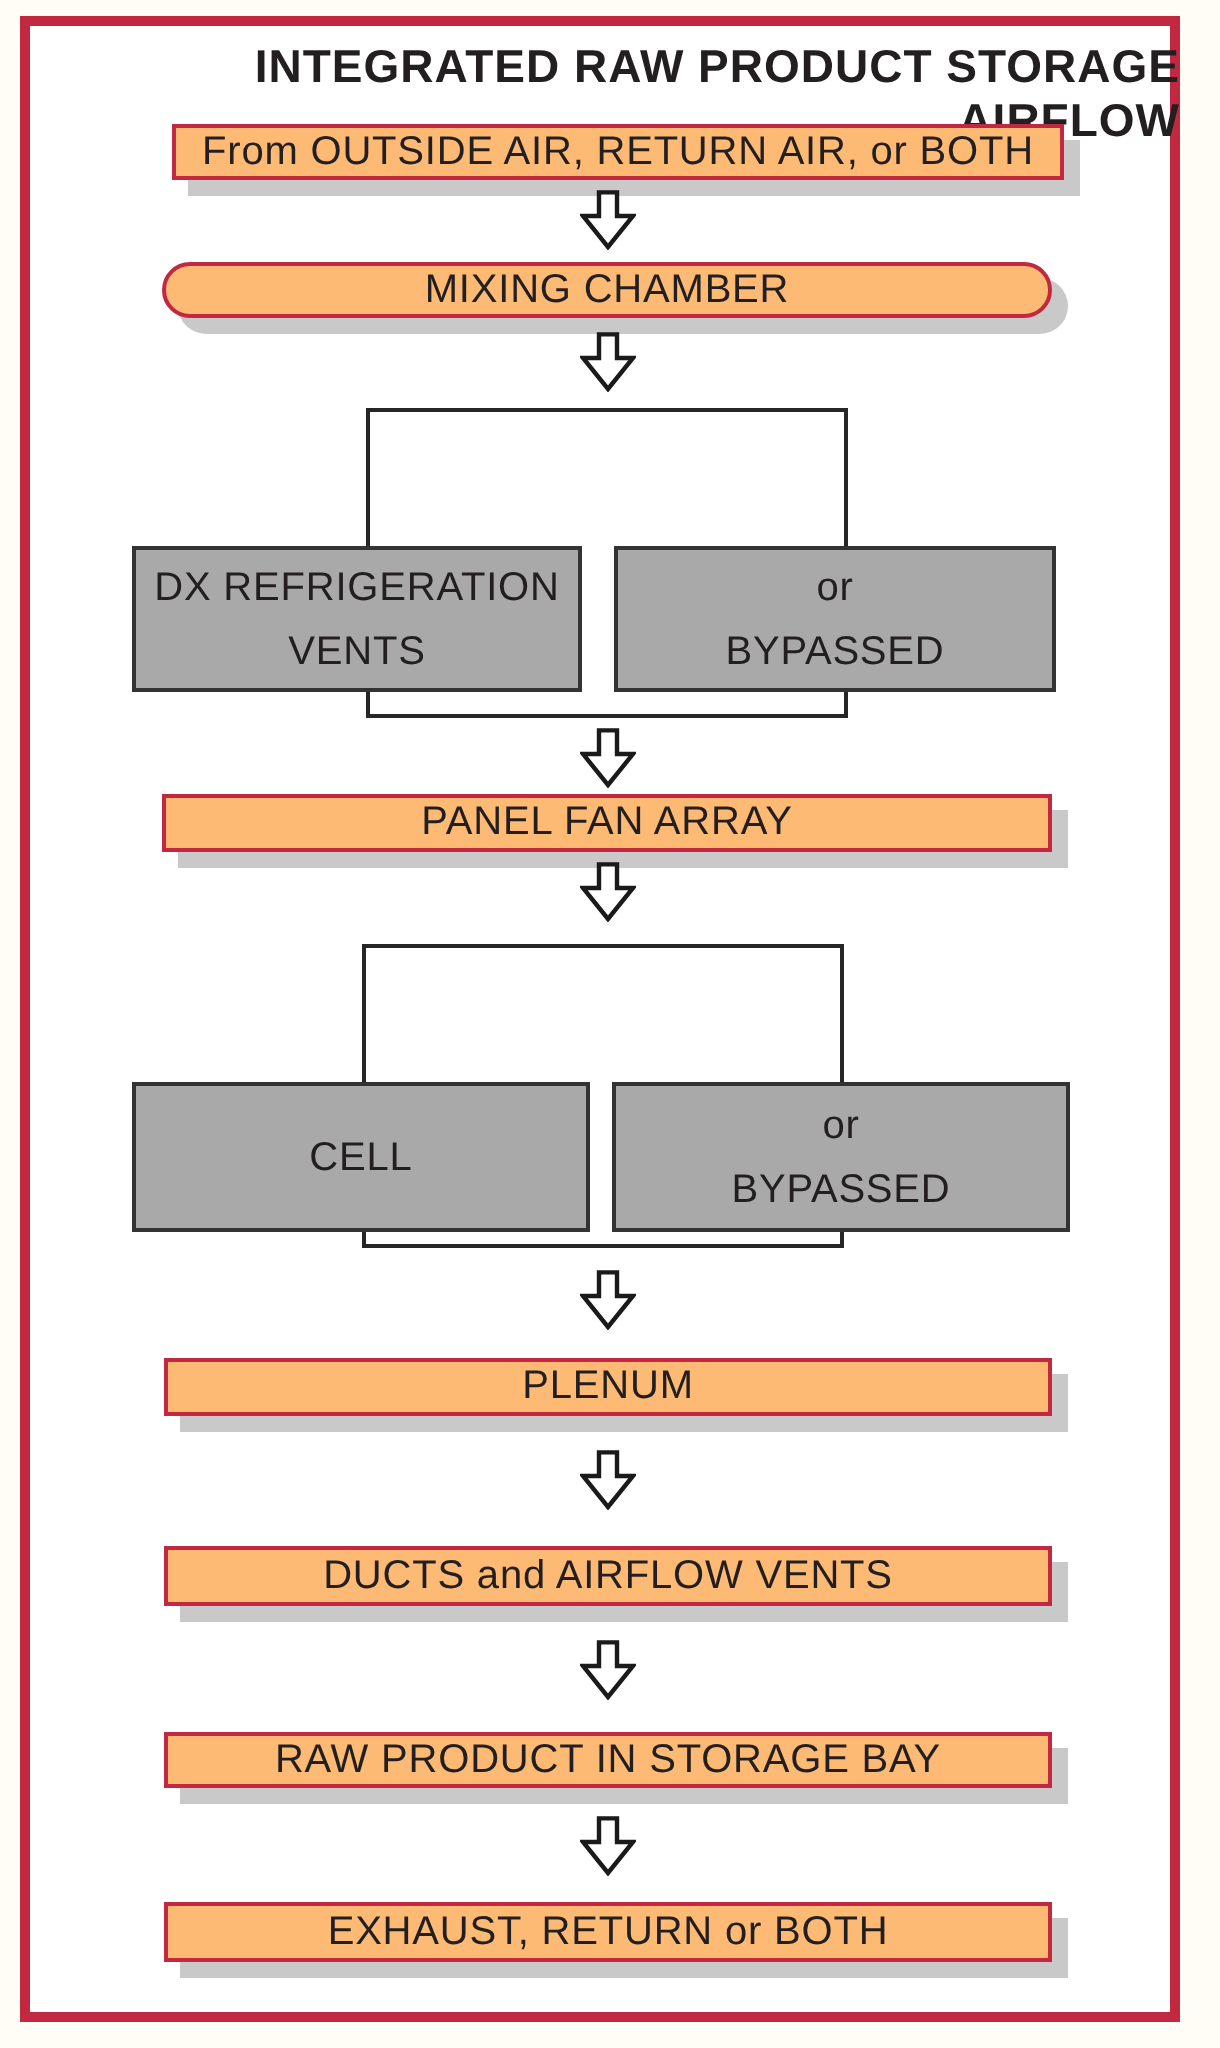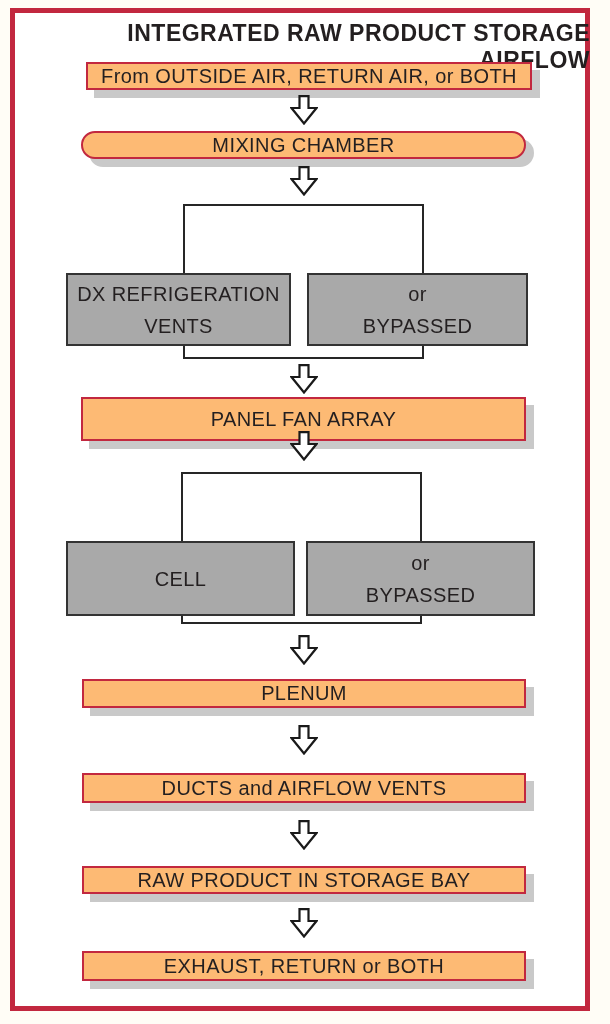--- a/index.html
+++ b/index.html
@@ -20,21 +20,21 @@
   }
   .rbox{
     position:absolute;box-sizing:border-box;
     border:2px solid #c2283f;background:#fdba74;
     box-shadow:8px 8px 0 #c9c9c9;
     display:flex;align-items:center;justify-content:center;
     font-size:20px;letter-spacing:0.4px;white-space:nowrap;
   }
   .b-source {left:86px;top:62px;width:446px;height:28px;}
   .b-mixing {left:81px;top:131px;width:445px;height:28px;border-radius:14px;}
-  .b-panel  {left:81px;top:397px;width:445px;height:44px;}
+  .b-panel  {left:81px;top:397px;width:445px;height:29px;}
   .b-plenum {left:82px;top:679px;width:444px;height:29px;justify-content:center;}
   .b-ducts  {left:82px;top:773px;width:444px;height:30px;}
   .b-raw    {left:82px;top:866px;width:444px;height:28px;}
   .b-exhaust{left:82px;top:951px;width:444px;height:30px;}
 
   .loop{
     position:absolute;box-sizing:border-box;border:2px solid #262626;background:transparent;
   }
   .loop1{left:183px;top:204px;width:241px;height:155px;}
   .loop2{left:181px;top:472px;width:241px;height:152px;}

